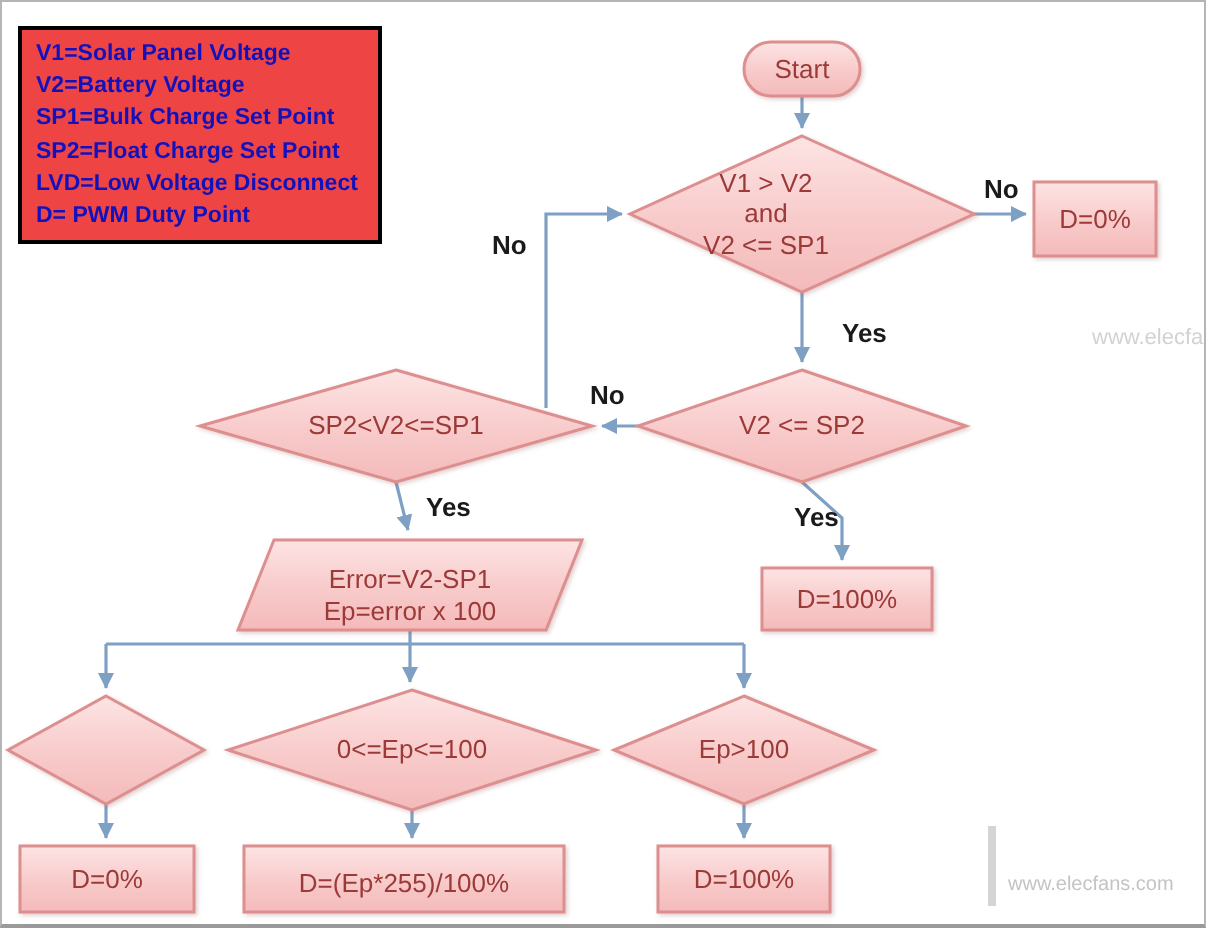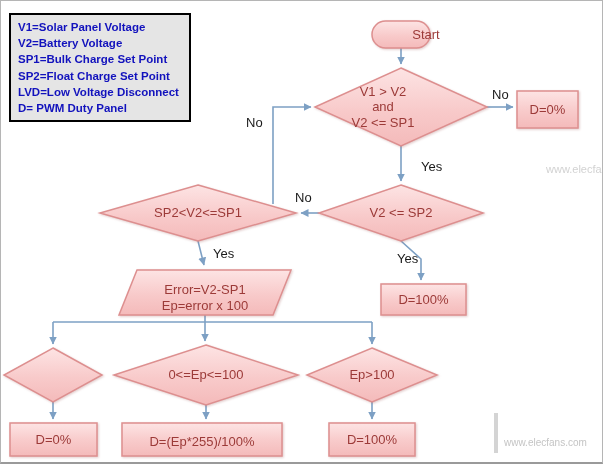--- a/index.html
+++ b/index.html
@@ -11,25 +11,25 @@
   }
   svg.layer{position:absolute;left:0;top:0;}
   .shape{filter:drop-shadow(1px 1.5px 1px rgba(160,90,90,0.30));}
   .ntext{
     position:absolute;display:flex;align-items:center;justify-content:center;
     text-align:center;color:#9c3a38;font-size:13px;line-height:1.2;
     pointer-events:none;white-space:nowrap;
   }
   .ntext .stack{display:flex;flex-direction:column;gap:0;}
   .branch{
-    position:absolute;color:#1a1a1a;font-size:13px;font-weight:400;
+    position:absolute;color:#1a1a1a;font-size:13px;font-weight:700;
   }
   .legend{
     position:absolute;left:8px;top:12px;width:182px;box-sizing:border-box;
-    background:#e5e5e5;border:2px solid #000;padding:4px 7px;
+    background:#ef4444;border:2px solid #000;padding:4px 7px;
   }
   .legend div{
     color:#1212bd;font-size:11.5px;font-weight:bold;line-height:16.2px;white-space:nowrap;
   }
   .wm-top{
     position:absolute;left:545px;top:162px;color:#d2d2d2;font-size:11px;white-space:nowrap;
   }
   .wm-bar{position:absolute;left:493px;top:412px;width:4px;height:40px;background:#d4d4d4;}
   .wm-brand{position:absolute;left:503px;top:411px;color:#b3b3b3;font-size:17px;font-weight:bold;letter-spacing:1px;white-space:nowrap;}
   .wm-url{position:absolute;left:503px;top:436px;color:#c4c4c4;font-size:10px;white-space:nowrap;}
@@ -79,21 +79,21 @@
       <polygon points="136,269 290,269 272,314 118,314"></polygon>
       <polygon points="52,347 101,374 52,401 3,374"></polygon>
       <polygon points="205,344 297,374 205,404 113,374"></polygon>
       <polygon points="371,347 436,374 371,401 306,374"></polygon>
       <rect x="9" y="422" width="87" height="33"></rect>
       <rect x="121" y="422" width="160" height="33"></rect>
       <rect x="328" y="422" width="86" height="33"></rect>
     </g>
   </svg>
 
-  <div class="ntext" style="left:371px;top:20px;width:58px;height:27px;padding-left:25px;">Start</div>
+  <div class="ntext" style="left:371px;top:20px;width:58px;height:27px;">Start</div>
 
   <div class="ntext" style="left:302px;top:72px;width:160px;height:68px;">
     <div class="stack">
       <span>V1 &gt; V2</span>
       <span>and</span>
       <span>V2 &lt;= SP1</span>
     </div>
   </div>
 
   <div class="ntext" style="left:516px;top:90px;width:61px;height:37px;">D=0%</div>
@@ -128,20 +128,20 @@
   <div class="branch" style="left:420px;top:158px;">Yes</div>
   <div class="branch" style="left:396px;top:250px;">Yes</div>
   <div class="branch" style="left:212px;top:245px;">Yes</div>
 
   <div class="legend">
     <div>V1=Solar Panel Voltage</div>
     <div>V2=Battery Voltage</div>
     <div>SP1=Bulk Charge Set Point</div>
     <div>SP2=Float Charge Set Point</div>
     <div>LVD=Low Voltage Disconnect</div>
-    <div>D= PWM Duty Panel</div>
+    <div>D= PWM Duty Point</div>
   </div>
 
   <div class="wm-top">www.elecfans.com</div>
   <div class="wm-bar"></div>
   <div class="wm-url">www.elecfans.com</div>
 
 </div>
 
 </body></html>

